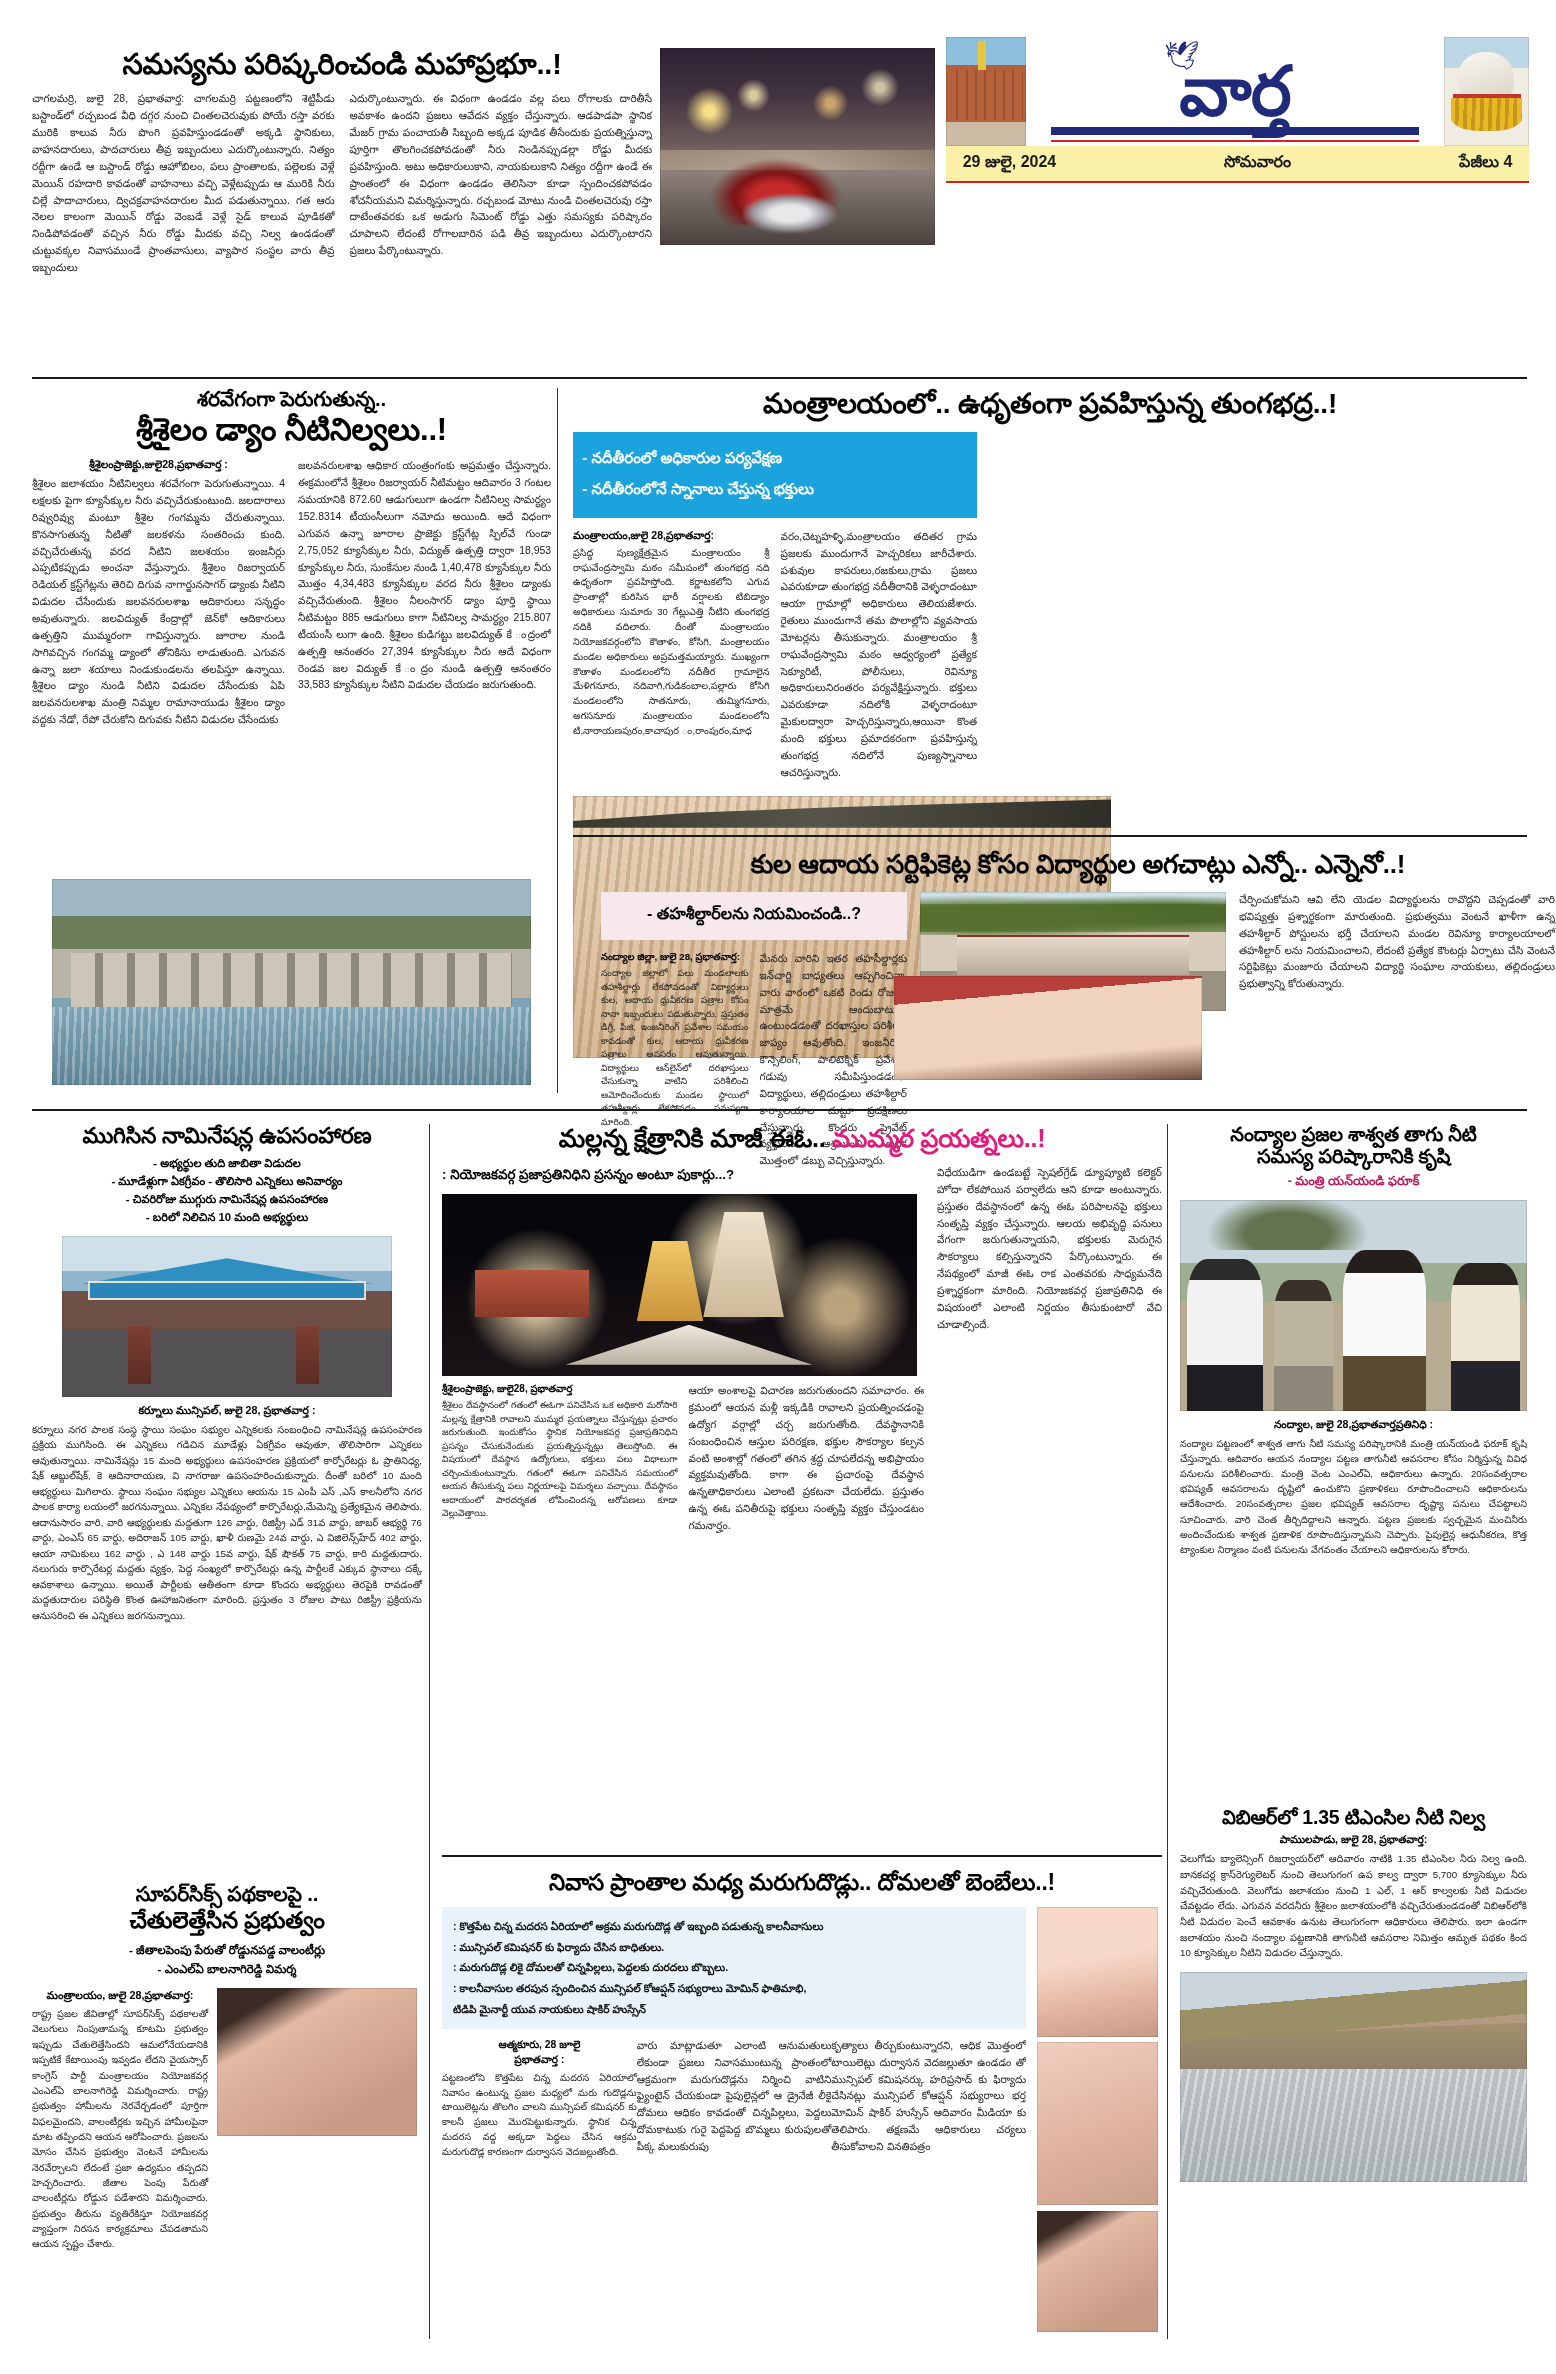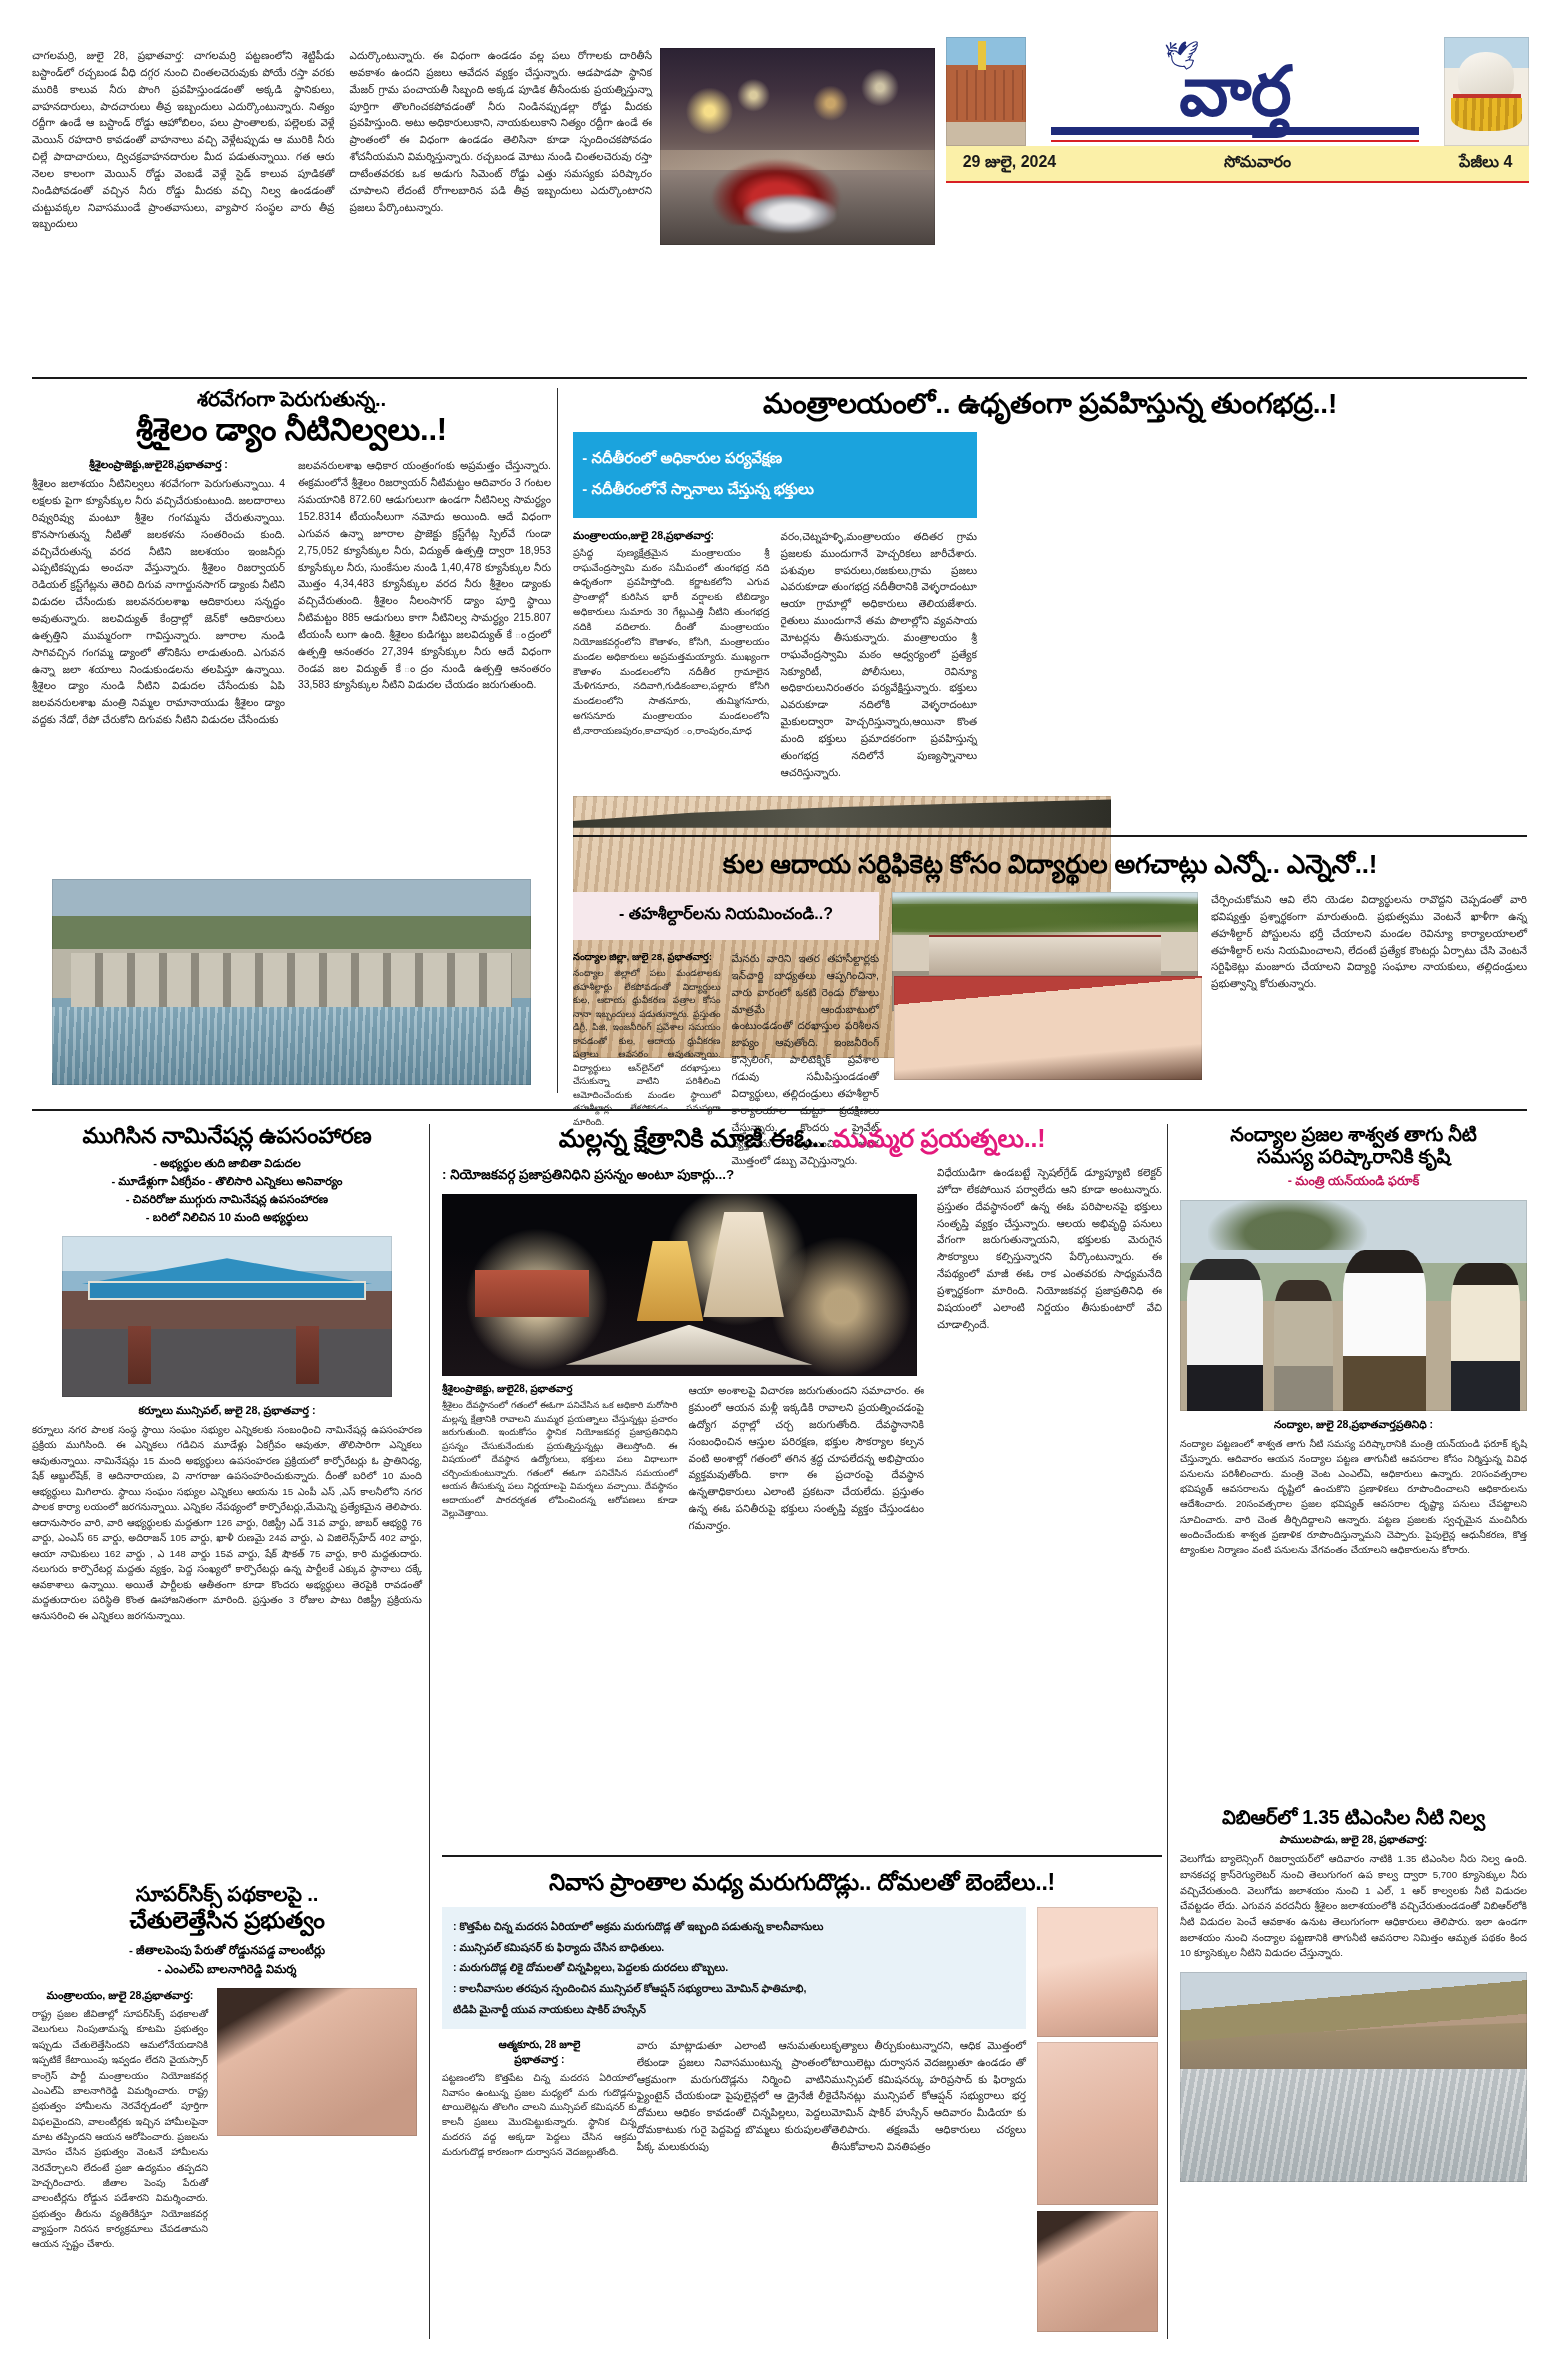--- a/index.html
+++ b/index.html
@@ -198,20 +198,21 @@
       </div>
     </div>
     <div class="mh-date">
       <span>29 జులై,  2024</span>
       <span>సోమవారం</span>
       <span>పేజీలు 4</span>
     </div>
   </div>
 
   <div style="position:absolute;left:32px;top:48px;width:620px;height:325px;">
+    <div class="hl" style="font-size:29px;margin-bottom:11px;">సమస్యను పరిష్కరించండి మహాప్రభూ..!</div>
     <div style="display:flex;gap:15px;height:263px;">
       <div style="flex:1;" class="body-text">చాగలమర్రి, జులై 28, ప్రభాతవార్త: చాగలమర్రి పట్టణంలోని శెట్టిపీడు బస్టాండ్‌లో రచ్చబండ వీధి దగ్గర నుంచి చింతలచెరువుకు పోయే రస్తా వరకు మురికి కాలువ నీరు పొంగి ప్రవహిస్తుండడంతో అక్కడి స్థానికులు, వాహనదారులు, పాదచారులు తీవ్ర ఇబ్బందులు ఎదుర్కొంటున్నారు. నిత్యం రద్దీగా ఉండే ఆ బస్టాండ్ రోడ్డు ఆహోబిలం, పలు ప్రాంతాలకు, పల్లెలకు వెళ్లే మెయిన్ రహదారి కావడంతో వాహనాలు వచ్చి వెళ్లేటప్పుడు ఆ మురికి నీరు చిల్లే పాదాచారులు, ద్విచక్రవాహనదారుల మీద పడుతున్నాయి. గత ఆరు నెలల కాలంగా మెయిన్ రోడ్డు వెంబడే వెళ్లే సైడ్ కాలువ పూడికతో నిండిపోవడంతో వచ్చిన నీరు రోడ్డు మీదకు వచ్చి నిల్వ ఉండడంతో చుట్టువక్కల నివాసముండే ప్రాంతవాసులు, వ్యాపార సంస్థల వారు తీవ్ర ఇబ్బందులు</div>
       <div style="flex:1;" class="body-text">ఎదుర్కొంటున్నారు. ఈ విధంగా ఉండడం వల్ల పలు రోగాలకు దారితీసే అవకాశం ఉందని ప్రజలు ఆవేదన వ్యక్తం చేస్తున్నారు. ఆడపాడపా స్థానిక మేజర్ గ్రామ పంచాయతీ సిబ్బంది అక్కడ పూడిక తీసేందుకు ప్రయత్నిస్తున్నా పూర్తిగా తొలగించకపోవడంతో నీరు నిండినప్పుడల్లా రోడ్డు మీదకు ప్రవహిస్తుంది. అటు అధికారులుకాని, నాయకులుకాని నిత్యం రద్దీగా ఉండే ఈ ప్రాంతంలో ఈ విధంగా ఉండడం తెలిసినా కూడా స్పందించకపోవడం శోచనీయమని విమర్శిస్తున్నారు. రచ్చబండ మోటు నుండి చింతలచెరువు రస్తా దాటేంతవరకు ఒక అడుగు సిమెంట్ రోడ్డు ఎత్తు సమస్యకు పరిష్కారం చూపాలని లేదంటే రోగాలబారిన పడి తీవ్ర ఇబ్బందులు ఎదుర్కొంటారని ప్రజలు పేర్కొంటున్నారు.</div>
     </div>
   </div>
   <div class="photo ph-night-street" style="position:absolute;left:660px;top:48px;width:275px;height:197px;">
     <div class="strip"></div>
       <div class="bike"></div>
       <div class="bike2"></div>
   </div>
@@ -255,21 +256,21 @@
       <div class="photo ph-water-brown" style="width:538px;height:262px;margin-top:1.9px;">
         <div class="ridge" style="position:absolute;left:0;right:0;top:0;height:12%;
              background:linear-gradient(90deg,#39392f,#55554a 45%,#2e2e27);
              clip-path:polygon(0 78%,22% 52%,50% 34%,74% 22%,100% 10%,100% 100%,0 100%);"></div>
       </div>
     </div>
   </div>
 
   <div style="position:absolute;left:573px;top:835px;width:954px;height:0;" class="rule-double"></div>
 
-  <div style="position:absolute;left:573px;top:850px;width:954px;">
+  <div style="position:absolute;left:601px;top:850px;width:954px;">
     <div class="hl" style="font-size:26px;">కుల ఆదాయ సర్టిఫికెట్ల కోసం విద్యార్థుల అగచాట్లు ఎన్నో.. ఎన్నెనో..!</div>
     <div style="display:flex;gap:13px;margin-top:13px;">
       <div style="width:306px;">
         <div style="background:#f6e8ec;text-align:center;font-weight:bold;font-size:16px;padding:13px 7.4px;">- తహశీల్దార్‌లను నియమించండి..?</div>
         <div style="display:flex;gap:11px;margin-top:11px;">
           <div style="flex:1;">
             <div class="dateline" style="margin-bottom:1.9px;font-size:9.8px;">నంద్యాల జిల్లా, జులై 28, ప్రభాతవార్త:</div>
             <div class="body-text" style="font-size:9px;line-height:1.5;">నంద్యాల జిల్లాలో పలు మండలాలకు తహశీల్దార్లు లేకపోవడంతో విద్యార్థులు కుల, ఆదాయ ధ్రువీకరణ పత్రాల కోసం నానా ఇబ్బందులు పడుతున్నారు. ప్రస్తుతం డిగ్రీ, పిజి, ఇంజనీరింగ్ ప్రవేశాల సమయం కావడంతో కుల, ఆదాయ ధ్రువీకరణ పత్రాలు ఆవసరం ఆవుతున్నాయి. విద్యార్థులు ఆన్‌లైన్‌లో దరఖాస్తులు చేసుకున్నా వాటిని పరిశీలించి ఆమోదించేందుకు మండల స్థాయిలో తహశీల్దార్లు లేకపోవడం సమస్యగా మారింది.</div>
           </div>
           <div style="flex:1;" class="body-text">మేనరు వారిని ఇతర తహసీల్దార్లకు ఇన్‌చార్జి బాధ్యతలు ఆప్పగించినా, వారు వారంలో ఒకటి రెండు రోజులు మాత్రమే ఆందుబాటులో ఉంటుండడంతో దరఖాస్తుల పరిశీలన జాప్యం ఆవుతోంది. ఇంజనీరింగ్ కౌన్సెలింగ్, పాలిటెక్నిక్ ప్రవేశాల గడువు సమీపిస్తుండడంతో విద్యార్థులు, తల్లిదండ్రులు తహశీల్దార్ కార్యాలయాల చుట్టూ ప్రదక్షిణలు చేస్తున్నారు. కొందరు ప్రైవేట్ వ్యక్తులను ఆశ్రయించి అధిక మొత్తంలో డబ్బు వెచ్చిస్తున్నారు.</div>

